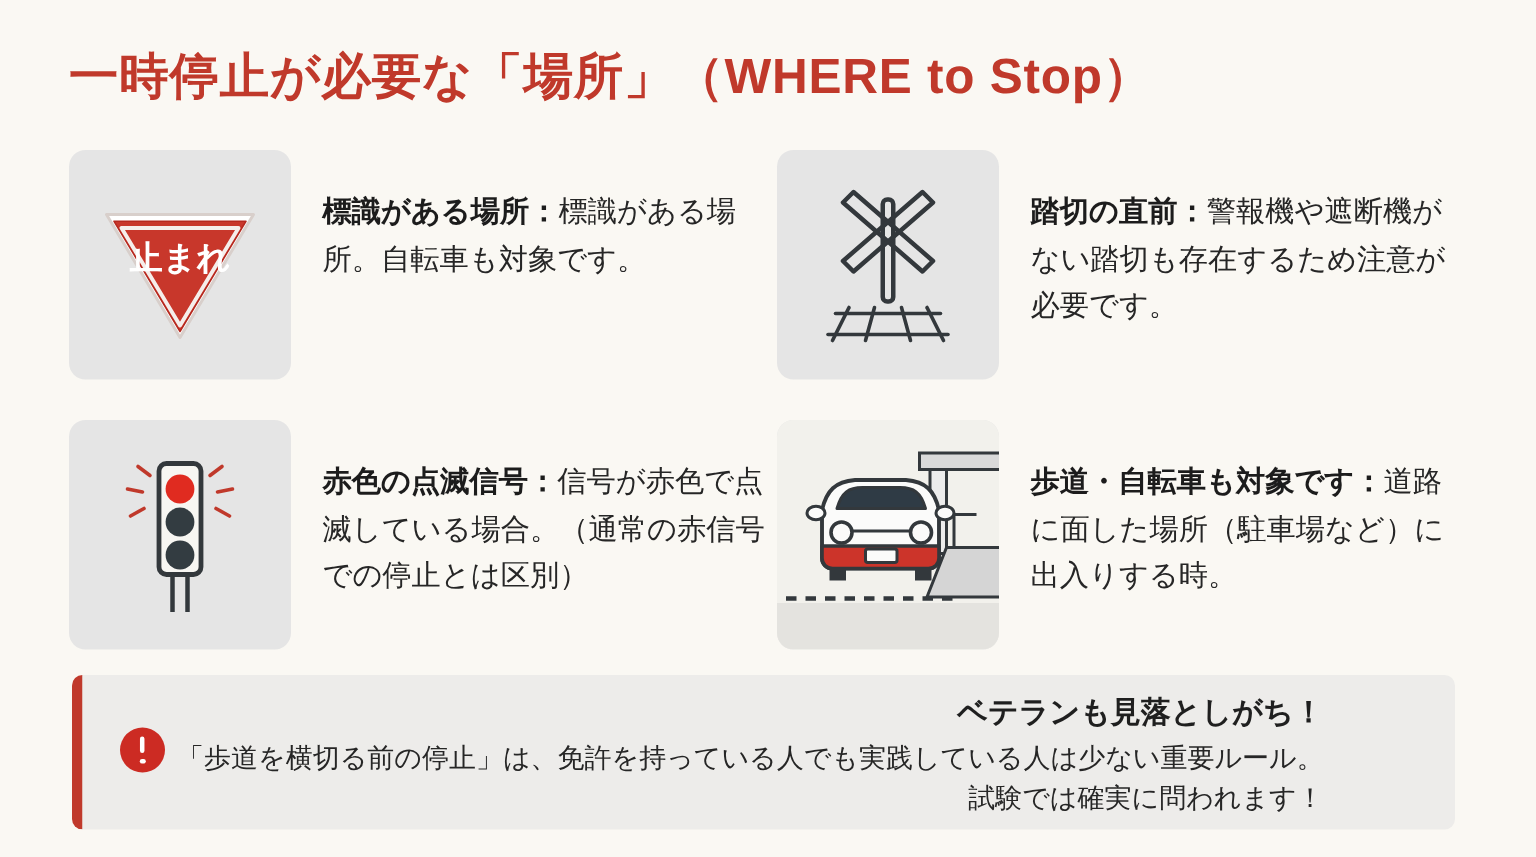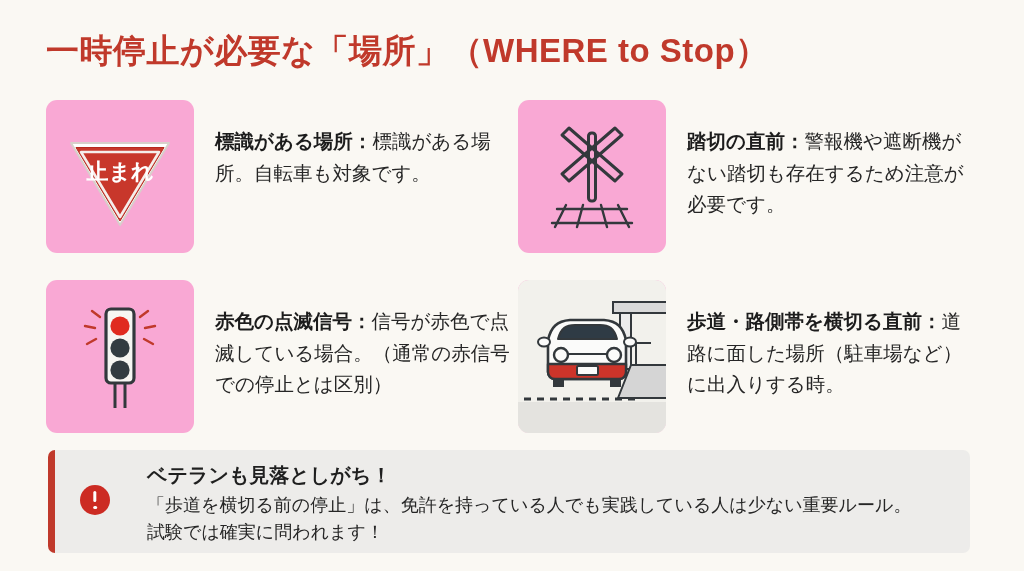--- a/index.html
+++ b/index.html
@@ -48,21 +48,21 @@
     column-gap: 0px;
   }
   .item {
     display: flex;
     align-items: flex-start;
   }
   .icon-tile {
     width: 148px;
     height: 153px;
     min-width: 148px;
-    background: #f9a8d4;
+    background: #e5e5e5;
     border-radius: 11px;
     display: flex;
     align-items: center;
     justify-content: center;
     overflow: hidden;
     position: relative;
   }
   .item-text {
     margin-left: 21px;
     margin-top: 26px;
@@ -116,22 +116,23 @@
     position: absolute;
     left: 50%;
     top: 20.5px;
     transform: translateX(-50%);
     width: 3.6px;
     height: 3.6px;
     border-radius: 50%;
     background: #ffffff;
   }
   .callout-body {
-    margin-left: 37px;
+    margin-left: 8px;
     margin-top: 11px;
+    text-align: right;
   }
   .callout-heading {
     font-size: 20px;
     font-weight: bold;
     color: #1f1f1f;
     line-height: 1.45;
   }
   .callout-text {
     font-size: 18px;
     color: #262626;
@@ -241,21 +242,21 @@
 
           <path d="M30 84 L108 84 L108 92 C108 96 105 99 101 99 L37 99 C33 99 30 96 30 92 Z" fill="#cc342a" stroke="#33383c" stroke-width="2.4" stroke-linejoin="round"></path>
 
           <rect x="59" y="86" width="21" height="9" rx="1.5" fill="#fbfbfa" stroke="#33383c" stroke-width="2"></rect>
 
           <rect x="35" y="99" width="11" height="8" fill="#33383c"></rect>
           <rect x="92" y="99" width="11" height="8" fill="#33383c"></rect>
         </svg>
       </div>
       <div class="item-text">
-        <span class="lead">歩道・路側帯を横切る直前：</span><span>道路に面した場所（駐車場など）に出入りする時。</span>
+        <span class="lead">歩道・自転車も対象です：</span><span>道路に面した場所（駐車場など）に出入りする時。</span>
       </div>
     </div>
 
   </div>
 
   <div class="callout">
     <div class="callout-icon"></div>
     <div class="callout-body">
       <div class="callout-heading">ベテランも見落としがち！</div>
       <div class="callout-text">

